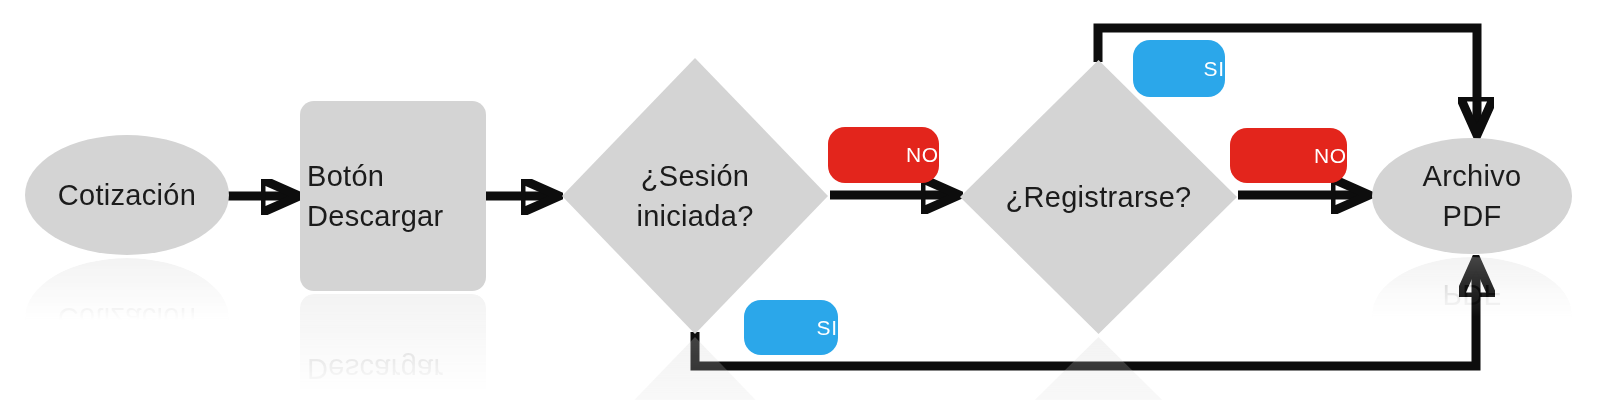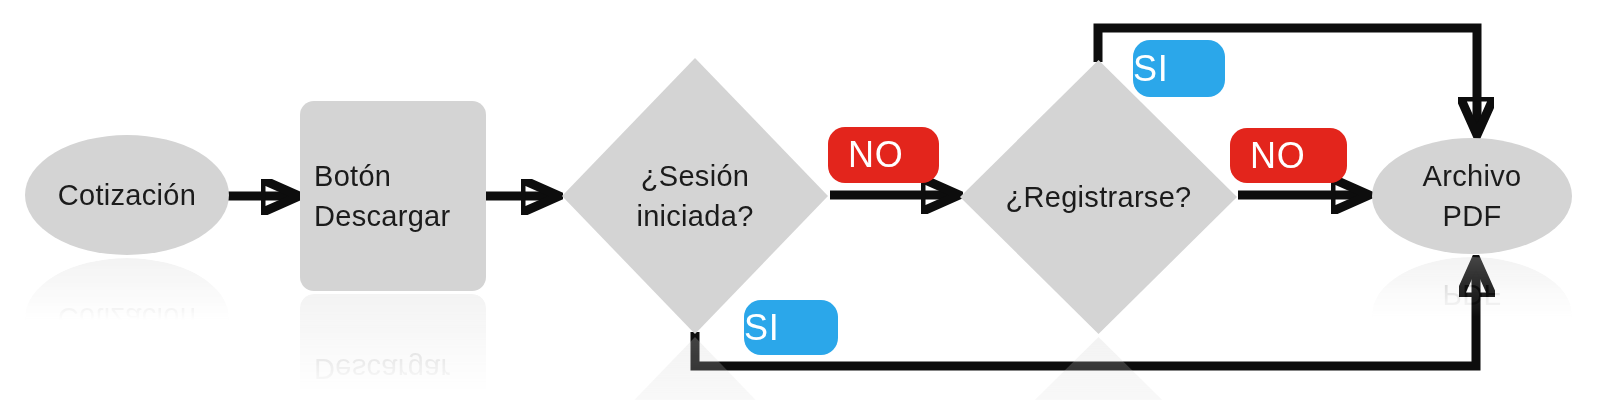--- a/index.html
+++ b/index.html
@@ -42,33 +42,33 @@
     line-height: 1.38;
     text-align: center;
     letter-spacing: 0.3px;
   }
   .node span { display: block; }
   .ellipse { border-radius: 50%; }
   .rect {
     border-radius: 14px;
     align-items: flex-start;
     text-align: left;
-    padding-left: 14px;
+    padding-left: 7px;
     box-sizing: border-box;
   }
   .diamond {
     clip-path: polygon(50% 0, 100% 50%, 50% 100%, 0 50%);
   }
   .badge {
     position: absolute;
     display: flex;
     align-items: center;
-    justify-content: flex-start;
+    justify-content: flex-end;
     color: #ffffff;
-    font-size: 36px;
+    font-size: 21px;
     letter-spacing: 0.8px;
     border-radius: 17px;
   }
   .badge.no { background: #e3251c; padding-left: 20px; }
   .badge.si { background: #2ba7ea; }
   .mirror {
     position: absolute;
     transform: scaleY(-1);
     opacity: 0.5;
     background: #d4d4d4;

